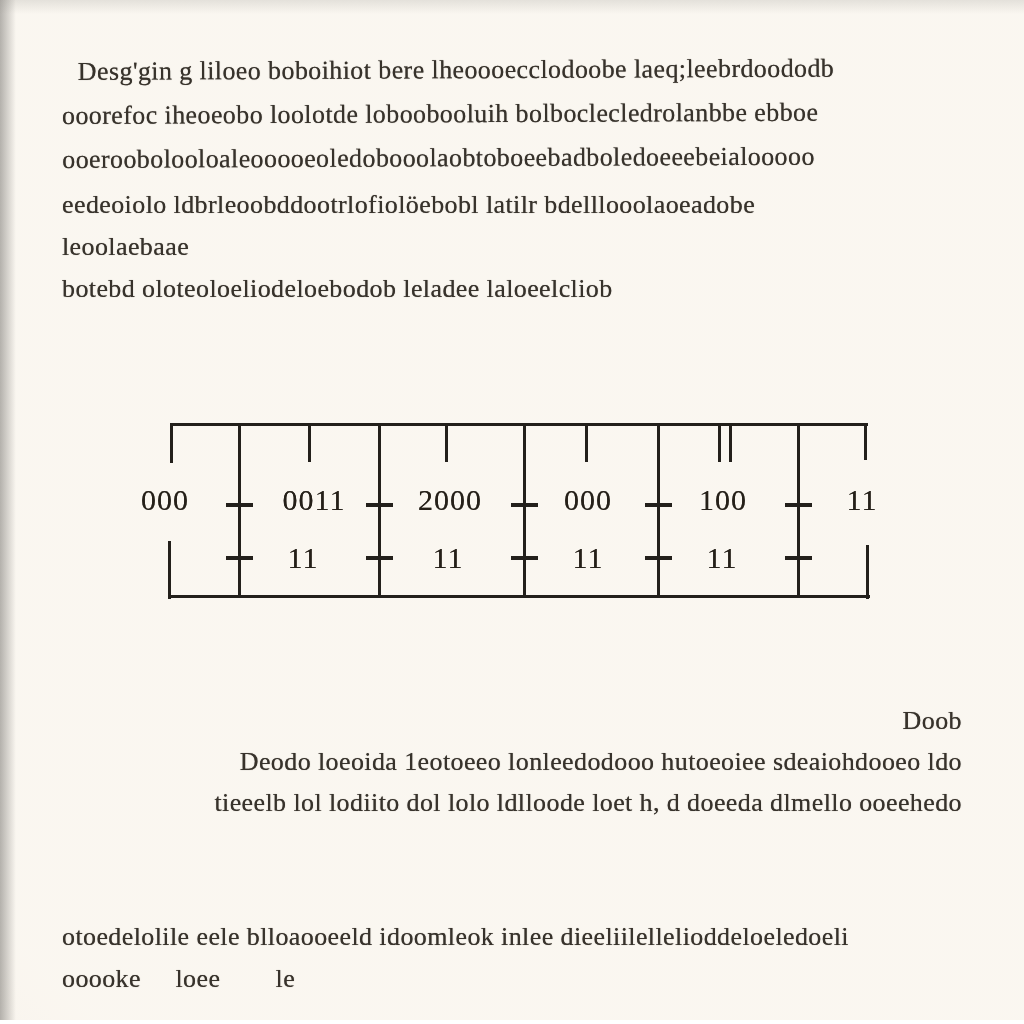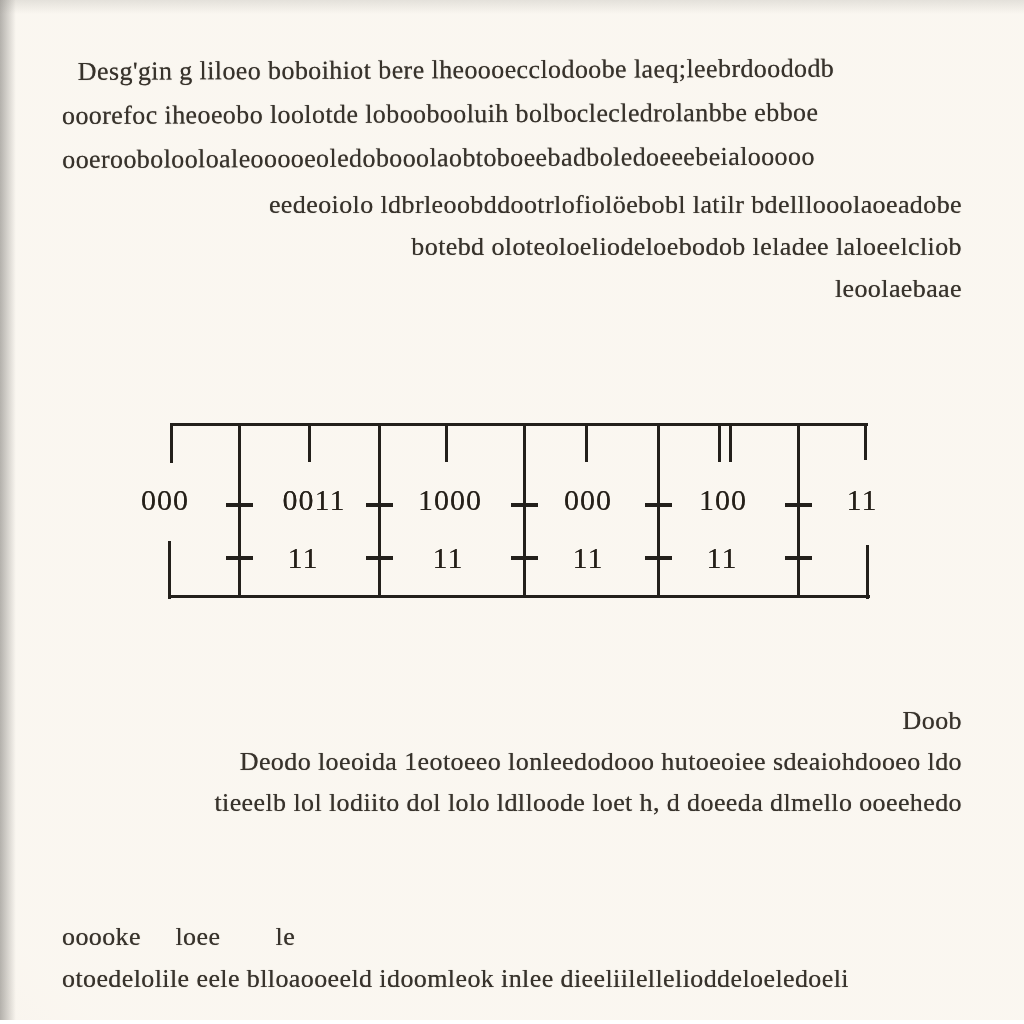--- a/index.html
+++ b/index.html
@@ -30,21 +30,21 @@
     white-space:pre;
     font-size:26px;
     letter-spacing:0.4px;
     color:#37322b;
     text-shadow:0 0 0.7px rgba(45,40,33,0.75);
   }
   .p1{top:48px;transform:rotate(-0.25deg);}
   .p1 .tline{line-height:44px;}
   .p1 .tline:first-child{padding-left:16px;}
   .p2{top:184px;}
-  .p2 .tline{line-height:42px;text-align:right;}
+  .p2 .tline{line-height:42px;}
   .p3{top:700px;}
   .p3 .tline{line-height:41px;text-align:right;}
   .p4{top:916px;}
   .p4 .tline{line-height:42px;}
 
   
   .figure{position:absolute;left:168px;top:423px;width:702px;height:176px;}
   .fig-rule{position:absolute;background:#23201b;height:3px;}
   .rule-top{left:2px;right:2px;top:0;}
   .rule-bottom{left:0;right:0;top:172px;}
@@ -68,22 +68,22 @@
 <div class="page">
 
   <div class="para p1">
     <div class="tline">Desg'gin g liloeo boboihiot bere lheoooecclodoobe laeq;leebrdoododb</div>
     <div class="tline">ooorefoc iheoeobo loolotde loboobooluih bolboclecledrolanbbe ebboe</div>
     <div class="tline">ooeroobolooloaleooooeoledobooolaobtoboeebadboledoeeebeialooooo</div>
   </div>
 
   <div class="para p2">
     <div class="tline">eedeoiolo ldbrleoobddootrlofiolöebobl latilr bdelllooolaoeadobe</div>
+    <div class="tline">leoolaebaae</div>
     <div class="tline">botebd oloteoloeliodeloebodob leladee laloeelcliob</div>
-    <div class="tline">leoolaebaae</div>
   </div>
 
   <div class="figure">
     <div class="fig-rule rule-top"></div>
     <div class="fig-rule rule-bottom"></div>
 
     <div class="fig-stub stub-top" style="left:2px;"></div>
     <div class="fig-stub stub-bottom" style="left:0px;"></div>
     <div class="fig-stub stub-top" style="left:696px;height:35px;"></div>
     <div class="fig-stub stub-bottom" style="left:698px;top:122px;height:54px;"></div>
@@ -107,35 +107,35 @@
     <div class="fig-tick" style="left:617px;top:133px;"></div>
 
     <div class="fig-stub" style="left:140px;top:3px;height:36px;"></div>
     <div class="fig-stub" style="left:277px;top:3px;height:36px;"></div>
     <div class="fig-stub" style="left:417px;top:3px;height:36px;"></div>
     <div class="fig-stub" style="left:550px;top:3px;height:36px;"></div>
     <div class="fig-stub" style="left:561px;top:3px;height:36px;"></div>
 
     <div class="fig-label row1" style="left:-3px;">000</div>
     <div class="fig-label row1" style="left:146px;">0011</div>
-    <div class="fig-label row1" style="left:282px;">1000</div>
+    <div class="fig-label row1" style="left:282px;">2000</div>
     <div class="fig-label row1" style="left:420px;">000</div>
     <div class="fig-label row1" style="left:555px;">100</div>
     <div class="fig-label row1" style="left:694px;">11</div>
 
     <div class="fig-label row2" style="left:135px;">11</div>
     <div class="fig-label row2" style="left:280px;">11</div>
     <div class="fig-label row2" style="left:420px;">11</div>
     <div class="fig-label row2" style="left:554px;">11</div>
   </div>
 
   <div class="para p3">
     <div class="tline" style="padding-left:4px;">Doob</div>
     <div class="tline">Deodo loeoida 1eotoeeo lonleedodooo hutoeoiee sdeaiohdooeo ldo</div>
     <div class="tline">tieeelb lol lodiito dol lolo ldlloode loet h, d doeeda dlmello ooeehedo</div>
   </div>
 
   <div class="para p4">
+    <div class="tline">otoedelolile eele blloaooeeld idoomleok inlee dieeliilellelioddeloeledoeli</div>
     <div class="tline">ooooke     loee        le</div>
-    <div class="tline">otoedelolile eele blloaooeeld idoomleok inlee dieeliilellelioddeloeledoeli</div>
   </div>
 
 </div>
 
 </body></html>

